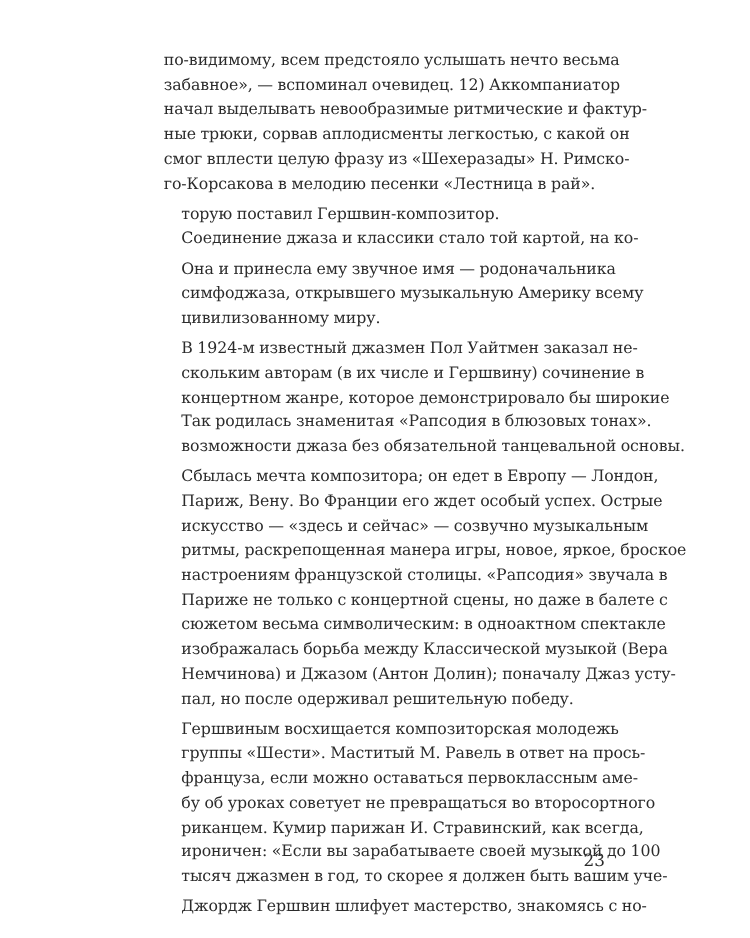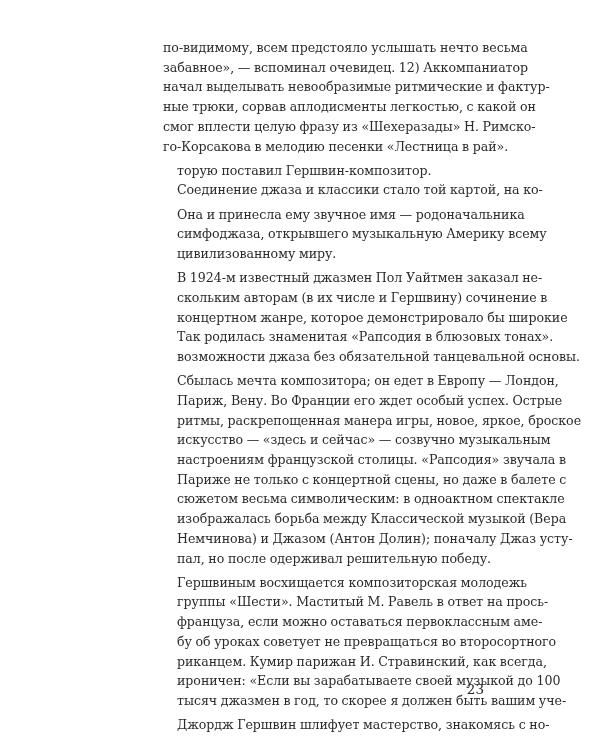--- a/index.html
+++ b/index.html
@@ -32,21 +32,20 @@
       word-spacing: -0.3px;
     }
     .para.cont {
       text-indent: 0;
     }
     .line {
       display: block;
       text-align: justify;
       text-align-last: justify;
       white-space: nowrap;
-      margin-left: 32px;
     }
     .line.last {
       text-align-last: left;
     }
     .page-number {
       position: absolute;
       left: 440px;
       top: 681px;
       width: 44px;
       text-align: right;
@@ -83,22 +82,22 @@
     <span class="line">В 1924-м известный джазмен Пол Уайтмен заказал не-</span>
     <span class="line">скольким авторам (в их числе и Гершвину) сочинение в</span>
     <span class="line">концертном жанре, которое демонстрировало бы широкие</span>
     <span class="line last">Так родилась знаменитая «Рапсодия в блюзовых тонах».</span>
     <span class="line">возможности джаза без обязательной танцевальной основы.</span>
   </div>
 
   <div class="para">
     <span class="line">Сбылась мечта композитора; он едет в Европу — Лондон,</span>
     <span class="line">Париж, Вену. Во Франции его ждет особый успех. Острые</span>
+    <span class="line">искусство — «здесь и сейчас» — созвучно музыкальным</span>
     <span class="line">ритмы, раскрепощенная манера игры, новое, яркое, броское</span>
-    <span class="line">искусство — «здесь и сейчас» — созвучно музыкальным</span>
     <span class="line">настроениям французской столицы. «Рапсодия» звучала в</span>
     <span class="line">Париже не только с концертной сцены, но даже в балете с</span>
     <span class="line">сюжетом весьма символическим: в одноактном спектакле</span>
     <span class="line">изображалась борьба между Классической музыкой (Вера</span>
     <span class="line">Немчинова) и Джазом (Антон Долин); поначалу Джаз усту-</span>
     <span class="line last">пал, но после одерживал решительную победу.</span>
   </div>
 
   <div class="para">
     <span class="line">Гершвиным восхищается композиторская молодежь</span>

